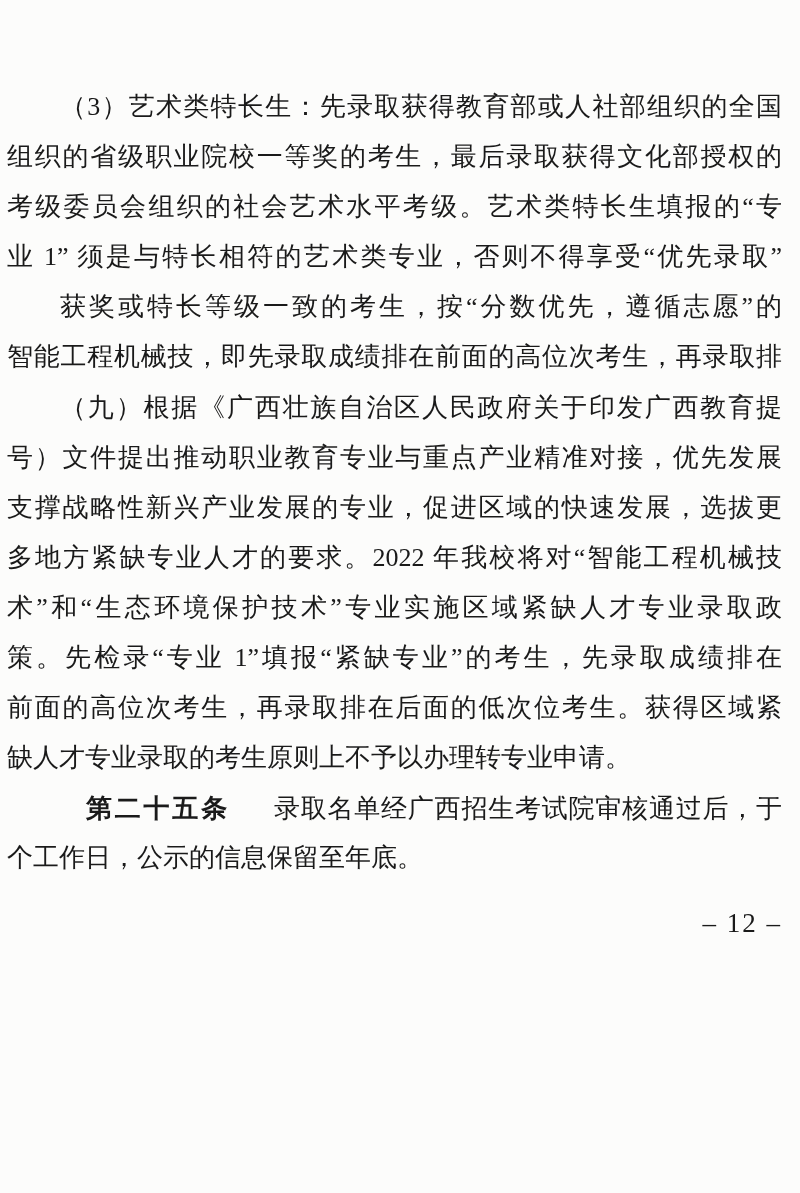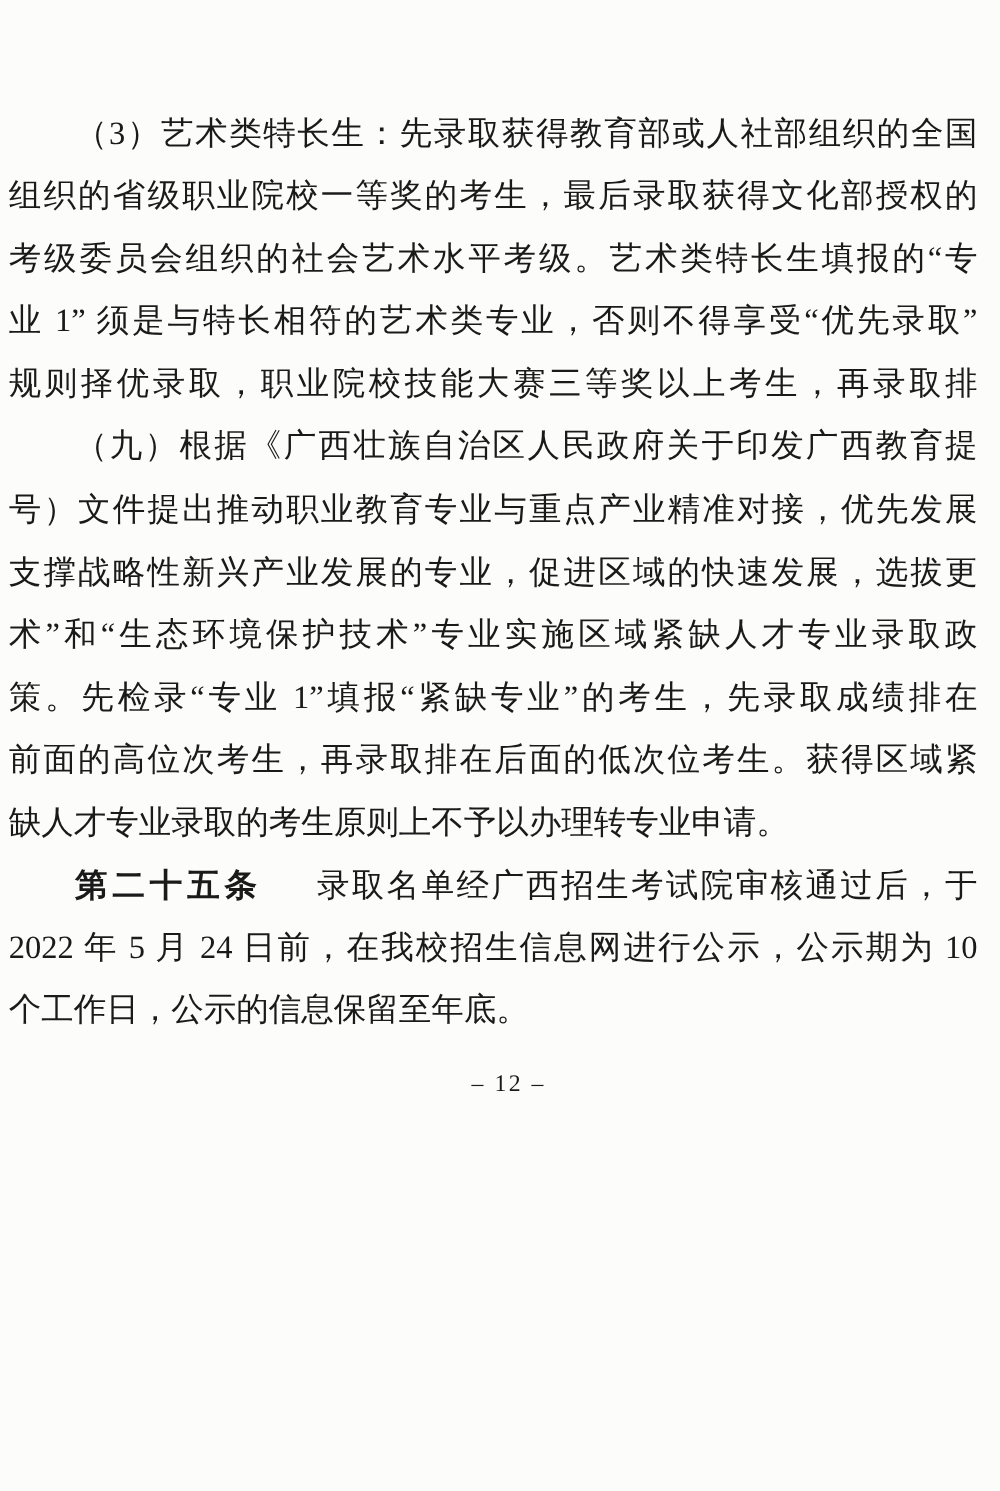--- a/index.html
+++ b/index.html
@@ -42,52 +42,54 @@
   }
   .line.para-end {
     text-align-last: left;
   }
   .article-no {
     font-weight: 700;
     letter-spacing: 2px;
     margin-right: 44px;
     font-family: "Liberation Sans", "DejaVu Sans", sans-serif;
     font-size: 26px;
+    margin-left: 26px;
   }
   .page-number {
     margin-top: 24px;
     margin-left: 25px;
-    font-size: 19px;
+    font-size: 27px;
     letter-spacing: 2px;
-    text-align: center;
+    text-align: right;
   }
 </style>
 </head>
 <body style="background: rgb(252, 252, 251); color: rgb(26, 26, 26);">
 
 <div class="page">
   <div class="doc-body" id="doc-body">
       <div class="paragraph">
         <div class="line indent">（3）艺术类特长生：先录取获得教育部或人社部组织的全国</div>
         <div class="line">组织的省级职业院校一等奖的考生，最后录取获得文化部授权的</div>
         <div class="line">考级委员会组织的社会艺术水平考级。艺术类特长生填报的“专</div>
         <div class="line">业 1” 须是与特长相符的艺术类专业，否则不得享受“优先录取”</div>
       </div>
       <div class="paragraph">
-        <div class="line">规则择优录取，职业院校技能大赛三等奖以上考生，再录取排</div>
+        <div class="line indent">获奖或特长等级一致的考生，按“分数优先，遵循志愿”的</div>
+        <div class="line">智能工程机械技，即先录取成绩排在前面的高位次考生，再录取排</div>
       </div>
       <div class="paragraph">
         <div class="line indent">（九）根据《广西壮族自治区人民政府关于印发广西教育提</div>
         <div class="line">号）文件提出推动职业教育专业与重点产业精准对接，优先发展</div>
         <div class="line">支撑战略性新兴产业发展的专业，促进区域的快速发展，选拔更</div>
+        <div class="line">多地方紧缺专业人才的要求。2022 年我校将对“智能工程机械技</div>
         <div class="line">术”和“生态环境保护技术”专业实施区域紧缺人才专业录取政</div>
         <div class="line">策。先检录“专业 1”填报“紧缺专业”的考生，先录取成绩排在</div>
         <div class="line">前面的高位次考生，再录取排在后面的低次位考生。获得区域紧</div>
         <div class="line para-end">缺人才专业录取的考生原则上不予以办理转专业申请。</div>
       </div>
       <div class="paragraph">
         <div class="line indent"><span class="article-no">第二十五条</span>录取名单经广西招生考试院审核通过后，于</div>
-        <div class="line">2022 年 5 月 24 日前，在我校招生信息网进行公示，公示期为 10</div>
         <div class="line para-end">个工作日，公示的信息保留至年底。</div>
       </div>
     </div>
   <div class="page-number">– 12 –</div>
 </div>
 
 </body></html>

